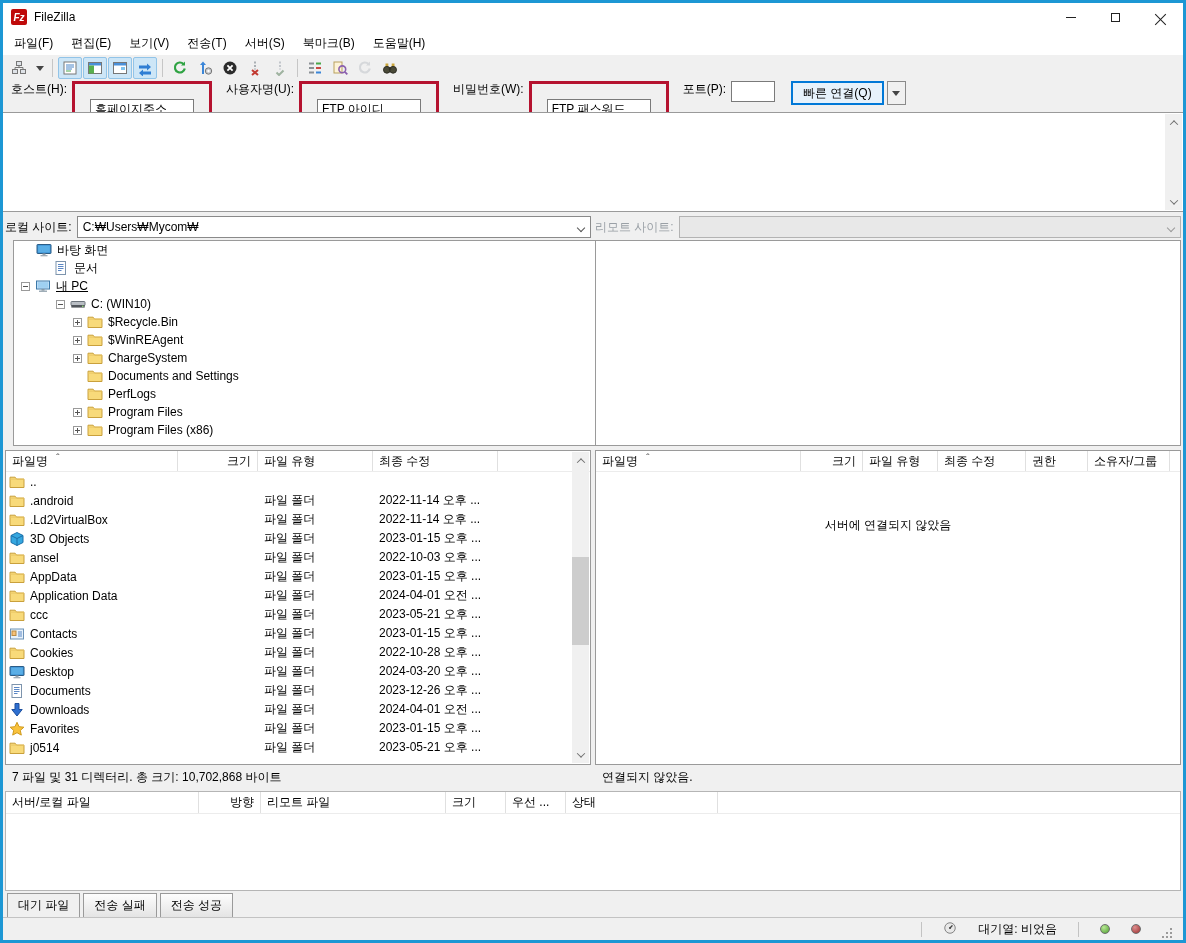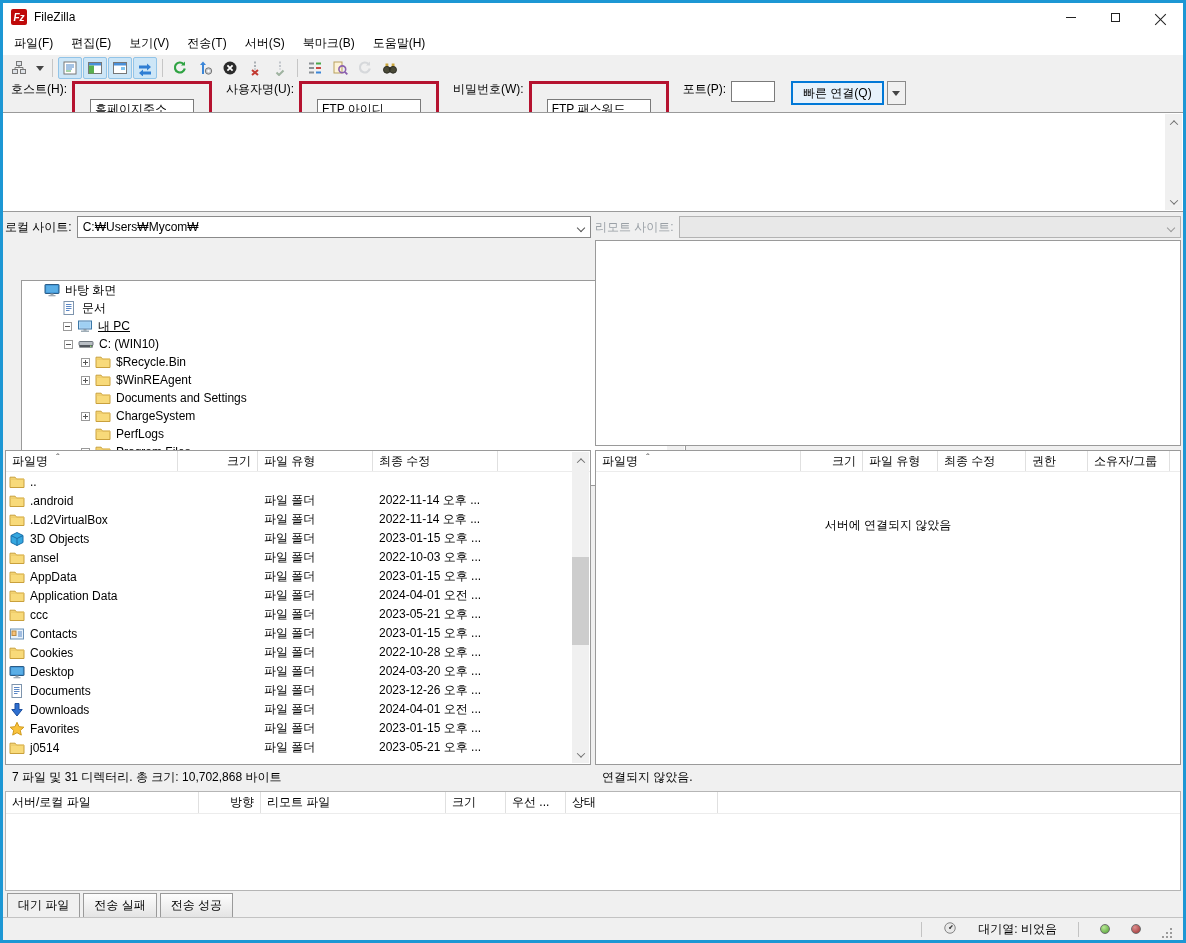--- a/index.html
+++ b/index.html
@@ -60,21 +60,21 @@
   .sitebar.local { left:2px; } .sitebar.remote { left:592px; }
   .site-label { white-space:nowrap; }
   .sitebar.remote .site-label { color:#9aa0a6; }
   .combo { flex:1; height:22px; border:1px solid #8a8a8a; background:#fff; display:flex; align-items:center; padding:0 22px 0 5px; position:relative; white-space:nowrap; overflow:hidden; }
   .combo .cchev { position:absolute; right:6px; top:8px; width:6px; height:6px; border-left:1px solid #555; border-top:1px solid #555; transform:rotate(225deg); }
   .combo.disabled { background:#e8e8e8; border-color:#b3b3b3; }
   .combo.disabled .cchev { border-color:#9a9a9a; }
 
   
   .tree { position:absolute; top:237px; height:206px; background:#fff; border:1px solid #9a9a9a; overflow:hidden; }
-  .tree.local { left:18px; width:665px;margin-top:40px; } .tree.remote { left:592px; width:586px; }
+  .tree.local { left:10px; width:665px; } .tree.remote { left:592px; width:586px; }
   .tree-row { height:18px; display:flex; align-items:center; white-space:nowrap; }
   .exp { width:9px; height:9px; border:1px solid #9a9a9a; background:#fff; position:relative; margin-right:5px; flex:none; }
   .exp::before { content:''; position:absolute; left:1px; right:1px; top:3px; height:1px; background:#555; }
   .exp.plus::after { content:''; position:absolute; top:1px; bottom:1px; left:3px; width:1px; background:#555; }
   .exp-space { width:14px; flex:none; }
   .tree-row .ic { margin-right:5px; flex:none; }
 
   
   .list { position:absolute; top:447px; height:315px; background:#fff; border:1px solid #9a9a9a; overflow:hidden; }
   .list.local { left:2px; width:586px; } .list.remote { left:592px; width:586px; }
@@ -314,21 +314,21 @@
         <span>바탕 화면</span>
       </div>
       <div class="tree-row" style="padding-left: 25px;">
         <span class="exp-space"></span>
         <svg class="ic" viewBox="0 0 16 16" width="16" height="16">
           <rect x="3" y="1.5" width="9.5" height="13" fill="#fff" stroke="#7d94ad"></rect>
           <path d="M5 4.5h5.5M5 6.5h5.5M5 8.5h5.5M5 10.5h3.5" stroke="#5b87c5"></path>
         </svg>
         <span>문서</span>
       </div>
-      <div class="tree-row" style="padding-left: 41px; text-decoration: underline;">
+      <div class="tree-row" style="padding-left: 7px; text-decoration: underline;">
         <span class="exp "></span>
         <svg class="ic" viewBox="0 0 16 16" width="16" height="16">
           <rect x="1.5" y="3" width="13" height="8" fill="#cfe6fa" stroke="#3c78a8"></rect>
           <rect x="2.6" y="4.1" width="10.8" height="5.8" fill="#9fd0f2"></rect>
           <rect x="6.5" y="11" width="3" height="1.6" fill="#8899a6"></rect>
           <rect x="4" y="12.6" width="8" height="1.2" fill="#8899a6"></rect>
         </svg>
         <span>내 PC</span>
       </div>
       <div class="tree-row" style="padding-left: 42px;">
@@ -350,34 +350,34 @@
       </div>
       <div class="tree-row" style="padding-left: 59px;">
         <span class="exp plus"></span>
         <svg class="ic" viewBox="0 0 16 16" width="16" height="16">
           <path d="M1 3.2h5.1l1.5 1.9H15v8.4H1z" fill="#f8da7a" stroke="#c9a03c"></path>
           <path d="M1 5.1h14" stroke="#e9c765"></path>
         </svg>
         <span>$WinREAgent</span>
       </div>
       <div class="tree-row" style="padding-left: 59px;">
-        <span class="exp-space"></span>
+        <span class="exp plus"></span>
         <svg class="ic" viewBox="0 0 16 16" width="16" height="16">
           <path d="M1 3.2h5.1l1.5 1.9H15v8.4H1z" fill="#f8da7a" stroke="#c9a03c"></path>
           <path d="M1 5.1h14" stroke="#e9c765"></path>
         </svg>
-        <span>Documents and Settings</span>
+        <span>ChargeSystem</span>
       </div>
       <div class="tree-row" style="padding-left: 59px;">
-        <span class="exp plus"></span>
+        <span class="exp-space"></span>
         <svg class="ic" viewBox="0 0 16 16" width="16" height="16">
           <path d="M1 3.2h5.1l1.5 1.9H15v8.4H1z" fill="#f8da7a" stroke="#c9a03c"></path>
           <path d="M1 5.1h14" stroke="#e9c765"></path>
         </svg>
-        <span>ChargeSystem</span>
+        <span>Documents and Settings</span>
       </div>
       <div class="tree-row" style="padding-left: 59px;">
         <span class="exp-space"></span>
         <svg class="ic" viewBox="0 0 16 16" width="16" height="16">
           <path d="M1 3.2h5.1l1.5 1.9H15v8.4H1z" fill="#f8da7a" stroke="#c9a03c"></path>
           <path d="M1 5.1h14" stroke="#e9c765"></path>
         </svg>
         <span>PerfLogs</span>
       </div>
       <div class="tree-row" style="padding-left: 59px;">

